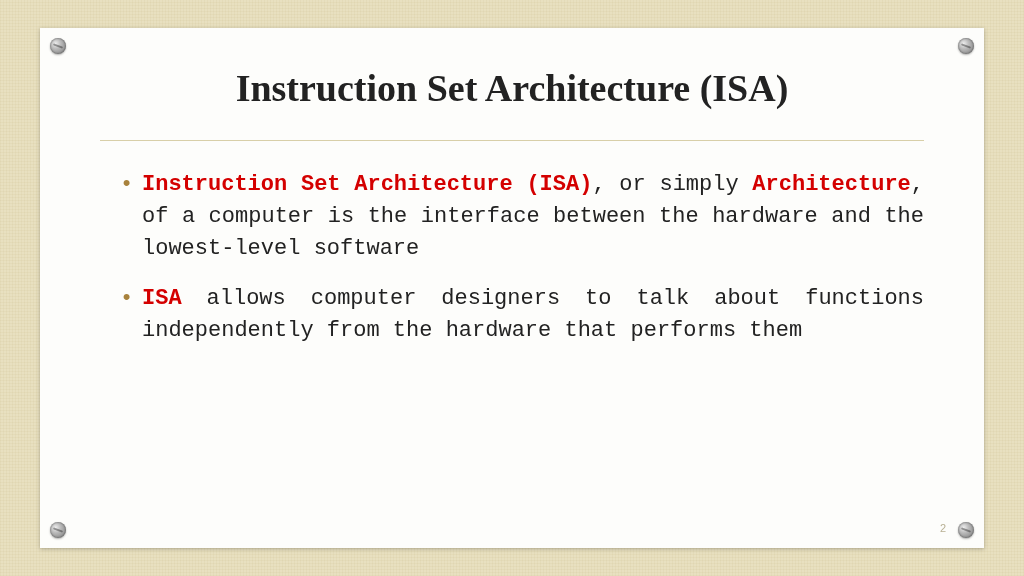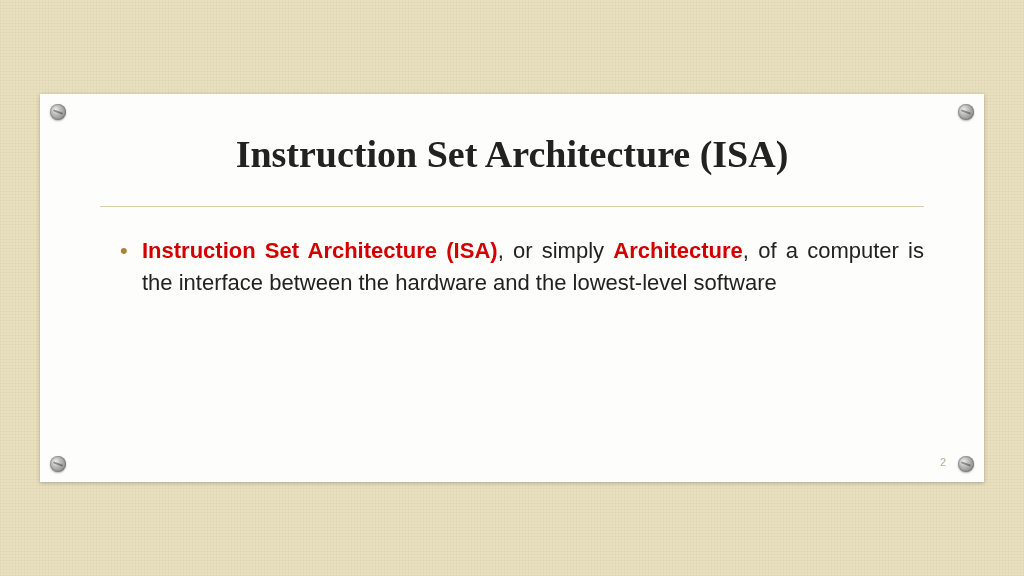--- a/index.html
+++ b/index.html
@@ -10,21 +10,21 @@
       repeating-linear-gradient(0deg, rgba(180,160,100,0.08) 0 1px, transparent 1px 3px),
       repeating-linear-gradient(90deg, rgba(180,160,100,0.08) 0 1px, transparent 1px 3px);
     display: flex;
     align-items: center;
     justify-content: center;
     font-family: "Comic Sans MS", "Comic Sans", cursive, sans-serif;
   }
   .slide {
     position: relative;
     width: 944px;
-    height: 388px;
+    height: 520px;
     background: #fdfdfb;
     box-shadow: 0 1px 4px rgba(0,0,0,0.25);
     padding: 38px 60px 30px 60px;
   }
   .screw {
     position: absolute;
     width: 16px; height: 16px;
     border-radius: 50%;
     background: radial-gradient(circle at 35% 35%, #eee 0%, #bbb 35%, #777 100%);
     box-shadow: inset 0 0 2px rgba(0,0,0,0.6), 0 1px 2px rgba(0,0,0,0.3);
@@ -53,20 +53,21 @@
   }
   .divider {
     border: none;
     border-top: 1px solid #d8cfa8;
     margin: 0 auto 28px auto;
     width: 100%;
   }
   ul.points {
     list-style: none;
     padding-left: 20px;
+    font-family: Liberation Mono, monospace;
   }
   ul.points li {
     position: relative;
     font-size: 22px;
     line-height: 1.45;
     color: #222;
     margin-bottom: 18px;
     text-align: justify;
     padding-left: 22px;
   }
@@ -95,16 +96,17 @@
   <div class="screw tl"></div>
   <div class="screw tr"></div>
   <div class="screw bl"></div>
   <div class="screw br"></div>
 
   <h1 class="title">Instruction Set Architecture (ISA)</h1>
   <hr class="divider">
 
   <ul class="points">
       <li><span class="em-red">Instruction Set Architecture (ISA)</span><span>, or simply </span><span class="em-red">Architecture</span><span>, of a computer is the interface between the hardware and the lowest-level software</span></li>
+      <li><span class="em-red">ISA</span><span> allows computer designers to talk about functions independently from the hardware that performs them</span></li>
     </ul>
 
   <div class="pagenum">2</div>
 </div>
 
 </body></html>

